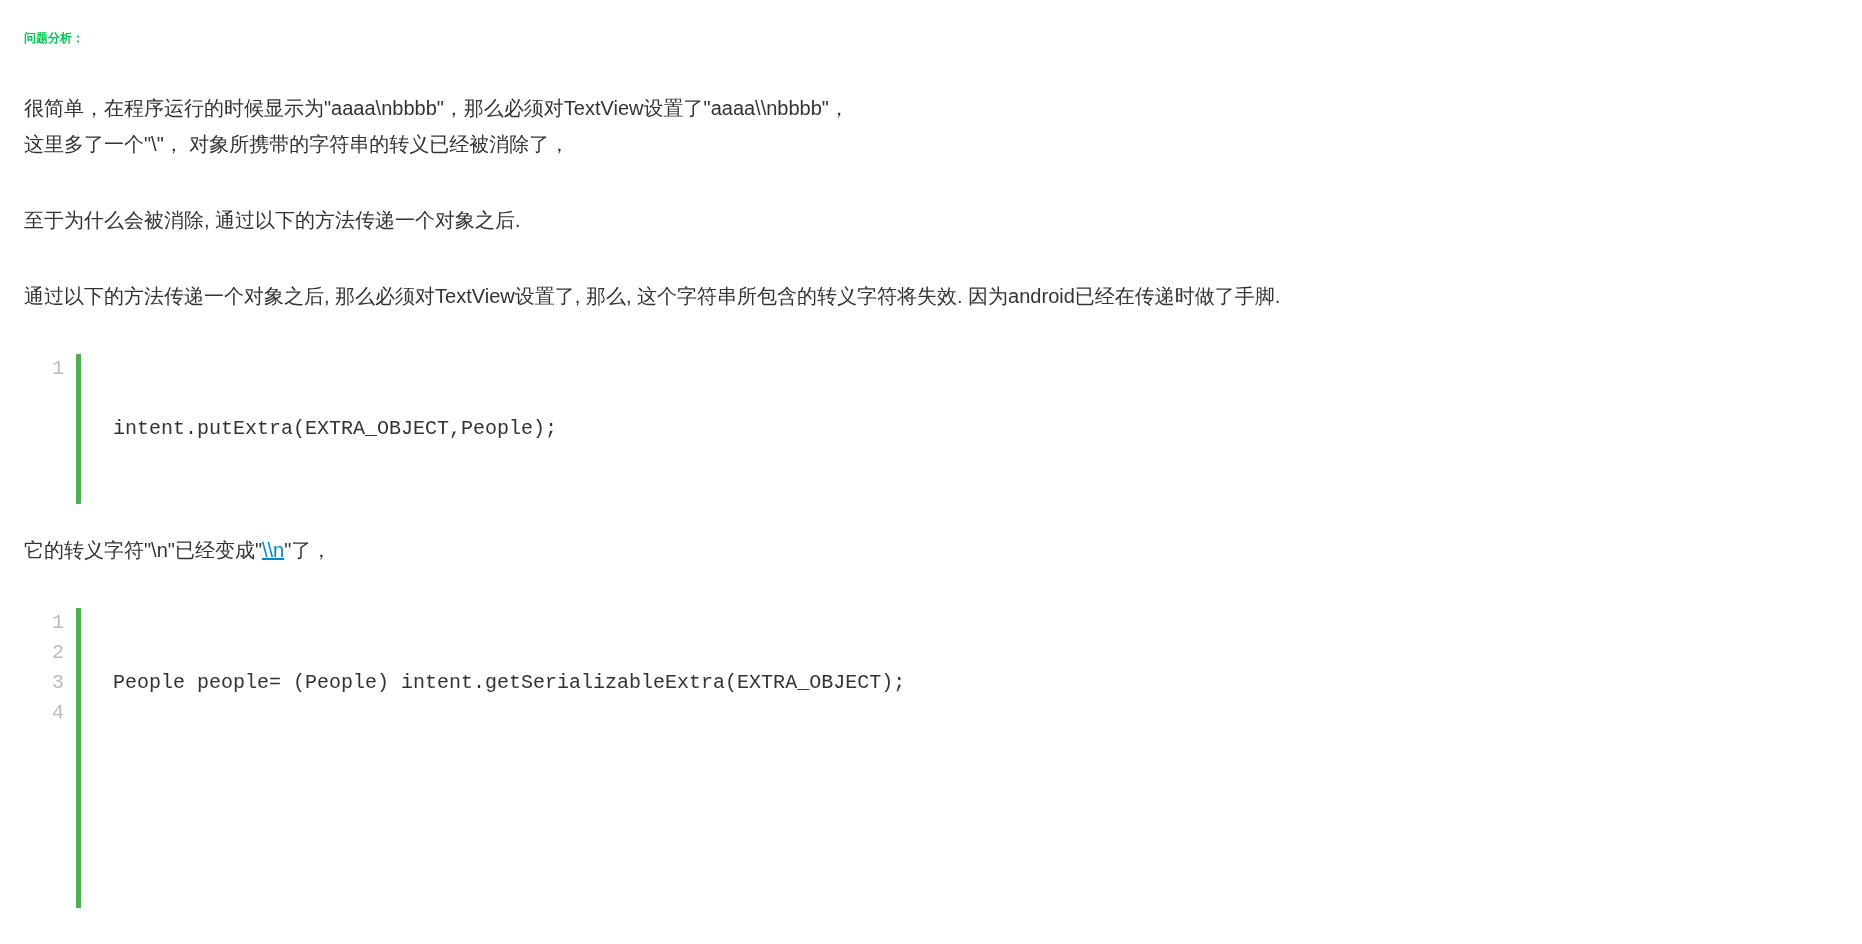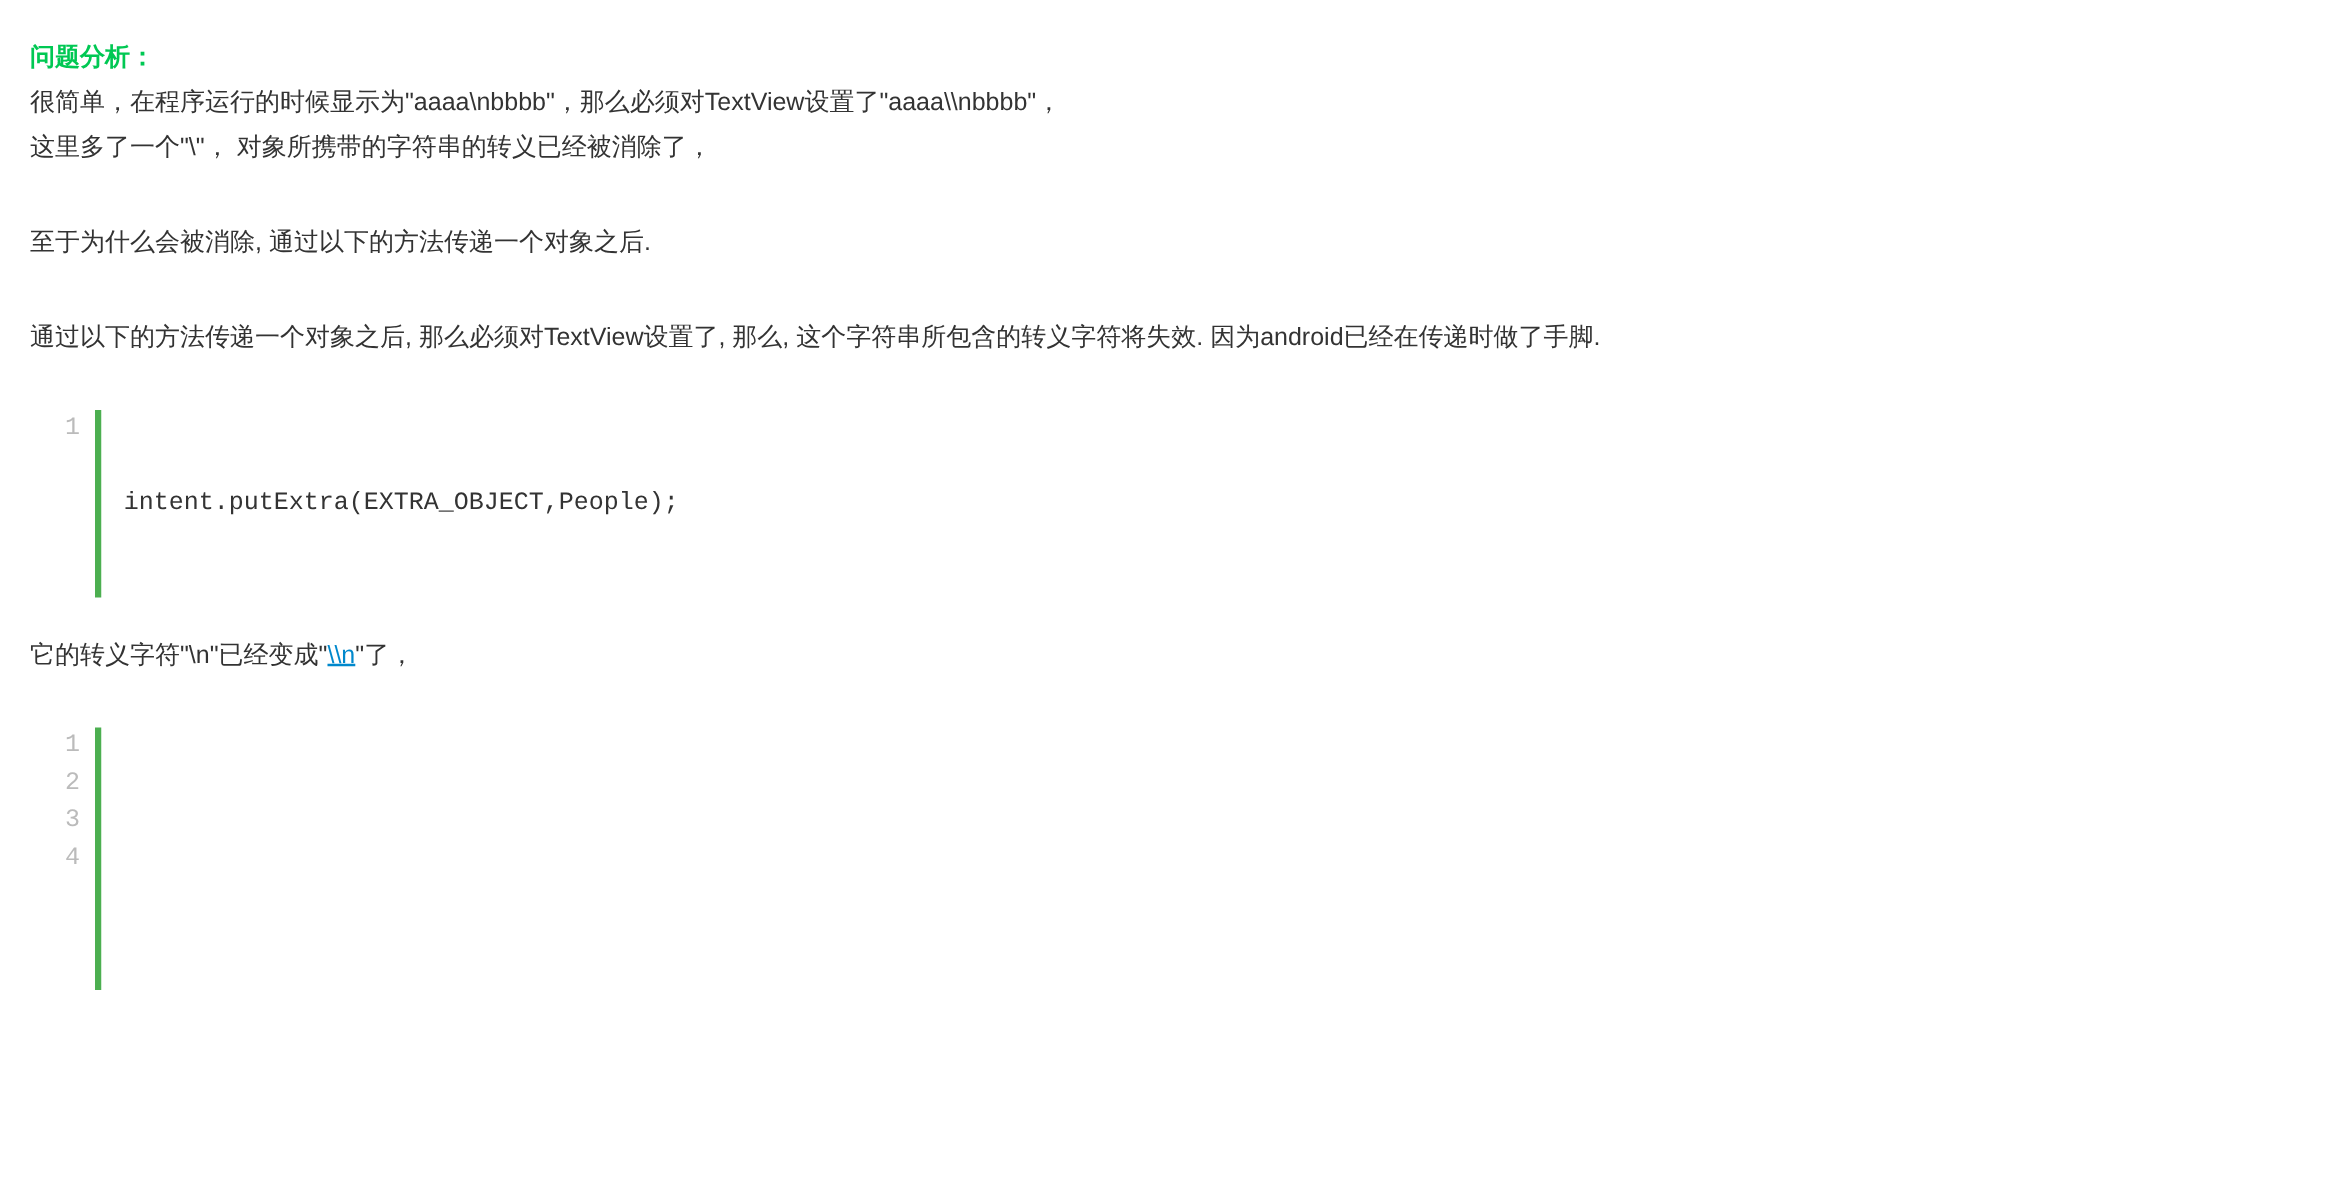--- a/index.html
+++ b/index.html
@@ -12,21 +12,22 @@
       font-size: 20px;
       line-height: 1.8;
       color: #333;
       background: #fff;
       padding: 28px 24px;
       max-width: 1862px;
     }
     .heading {
       color: #00c853;
       font-weight: bold;
-      font-size: 20px;
+      font-size: 12px;
+      margin-bottom: 40px;
     }
     .para {
       margin-bottom: 40px;
       color: #333;
     }
     .para-line {
       display: block;
     }
     .code-block {
       margin: 20px 0 28px 0;
@@ -42,21 +43,21 @@
       color: #bbb;
       user-select: none;
       flex-shrink: 0;
       min-width: 20px;
     }
     .gutter .ln {
       display: block;
       line-height: 1.5;
     }
     .code-lines {
-      padding-left: 18px;
+      padding-left: 32px;
       white-space: pre;
       line-height: 1.5;
     }
     .code-lines .cl {
       display: block;
       min-height: 1.5em;
     }
     .link {
       color: #0088cc;
       text-decoration: underline;
@@ -94,17 +95,18 @@
 </div>
 
 <div class="code-block">
   <div class="gutter">
     <span class="ln">1</span>
     <span class="ln">2</span>
     <span class="ln">3</span>
     <span class="ln">4</span>
   </div>
   <div class="code-lines">
+    <span class="cl">People people= (People) intent.getSerializableExtra(EXTRA_OBJECT);</span>
     <span class="cl"></span>
     
     
   </div>
 </div>
 
 </body></html>

